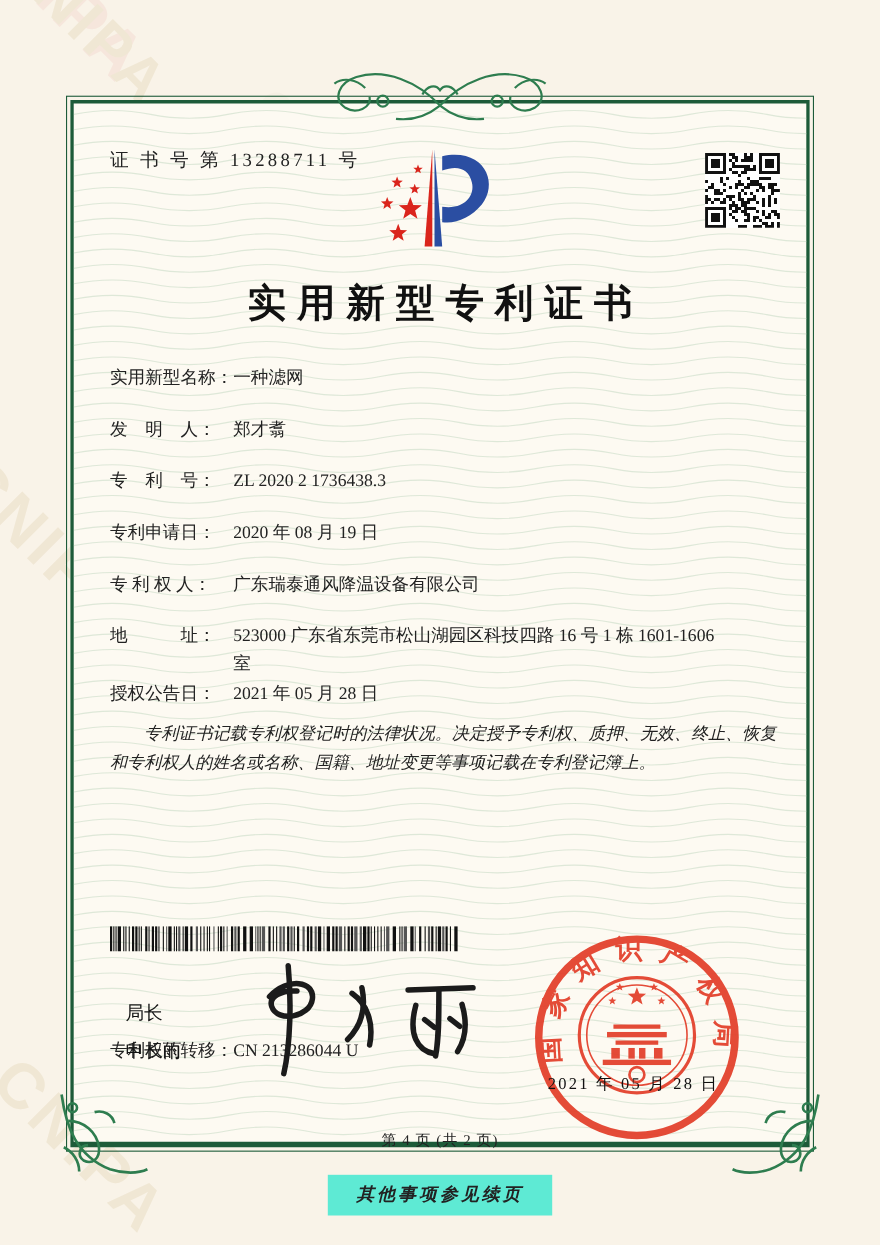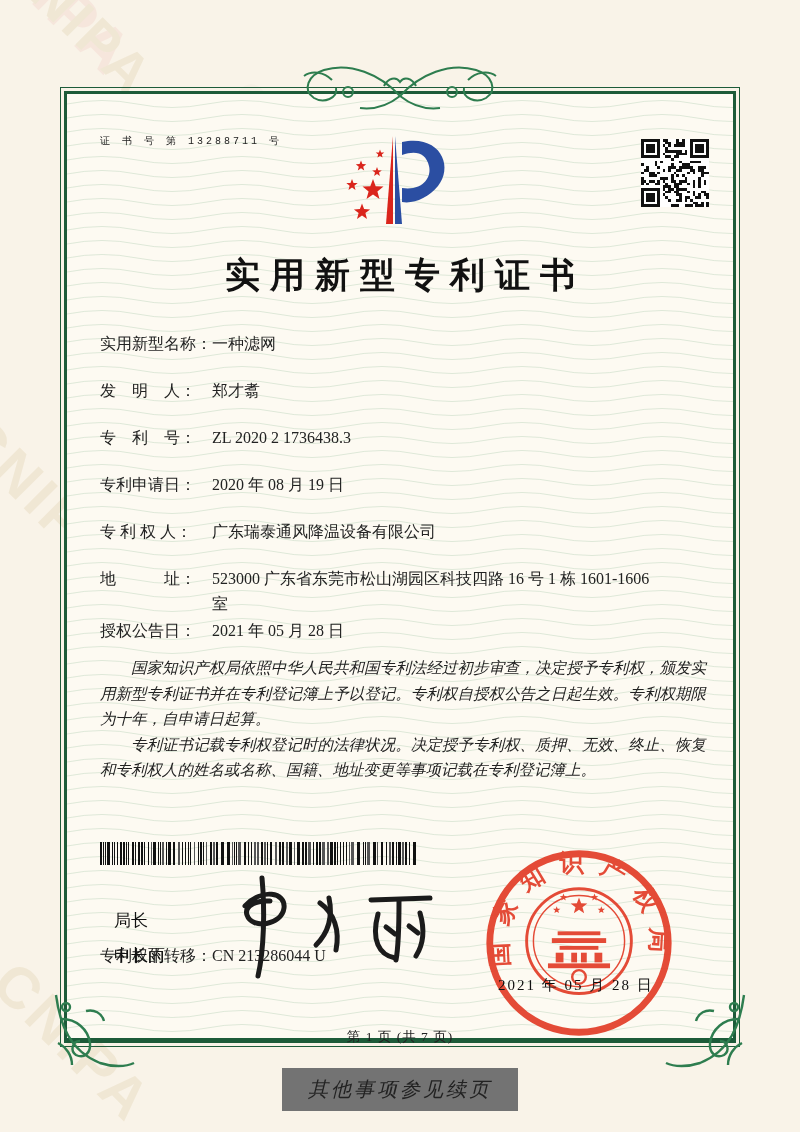--- a/index.html
+++ b/index.html
@@ -10,21 +10,21 @@
       transform:rotate(45deg);color:#f0e7d4;letter-spacing:4px;user-select:none;white-space:nowrap;}
   .wm.pink{color:#f6e6dc;}
   
   .frame{position:absolute;left:60px;top:87px;width:678px;height:958px;border:1px solid #1d5b39;}
   .frame-inner{position:absolute;left:3px;top:3px;right:3px;bottom:3px;border:3px solid #1d5b39;
                border-bottom-width:5px;background:#fdfaf2;}
   .waves{position:absolute;left:0;top:0;}
   
   .orn{position:absolute;}
   
-  .cert-no{position:absolute;left:100px;top:134px;font-size:10px;letter-spacing:3px;font-family:Liberation Mono, monospace;}
+  .cert-no{position:absolute;left:100px;top:134px;font-size:17px;letter-spacing:3px;}
   .logo{position:absolute;left:336px;top:124px;}
   .qr{position:absolute;left:641px;top:139px;width:68px;height:68px;background:#fff;}
   .title{position:absolute;left:0;right:0;top:252px;text-align:center;font-size:35px;font-weight:bold;
          letter-spacing:10px;text-indent:10px;color:#111;}
   .fields{position:absolute;left:100px;top:331px;width:570px;font-size:16px;}
   .frow{display:flex;margin-bottom:22px;line-height:25px;}
   .flabel{flex:0 0 112px;white-space:nowrap;}
   .fvalue{flex:1;}
   .grant{display:flex;line-height:25px;margin-top:2px;flex-direction:column;}
   .grant .g1{flex:0 0 325px;display:flex;}
@@ -32,22 +32,22 @@
   .paras{position:absolute;left:100px;top:655px;width:606px;font-size:15.5px;line-height:25.5px;
          text-align:justify;font-style:italic;}
   .paras p{margin:0;text-indent:2em;}
   .barcode{position:absolute;left:100px;top:842px;}
   .sig-labels{position:absolute;left:114px;top:903px;font-family:"Liberation Sans","DejaVu Sans",sans-serif;
               font-size:17px;line-height:35px;color:#111;}
   .signature{position:absolute;left:232px;top:870px;}
   .seal{position:absolute;left:482px;top:846px;}
   .seal-date{position:absolute;left:498px;top:976px;font-size:15px;letter-spacing:2px;color:#101010;z-index:5;}
   .page-num{position:absolute;left:0;right:0;top:1028px;text-align:center;font-size:13.5px;letter-spacing:1px;}
-  .footer-note{position:absolute;left:50%;transform:translateX(-50%);top:1068px;background:#737373;
-               padding:8px 26px;font-size:20px;font-style:italic;letter-spacing:3px;white-space:nowrap;}
+  .footer-note{position:absolute;left:50%;transform:translateX(-50%);top:1068px;background:#5eead4;
+               padding:8px 26px;font-size:16px;font-style:italic;letter-spacing:3px;white-space:nowrap;font-weight:bold;}
 </style>
 </head>
 <body>
 
 <div class="page">
 
   <div class="wm pink" style="left:-55px;top:-45px;font-size:62px;">CNIPA</div>
   <div class="wm" style="left:-18px;top:-14px;font-size:56px;">CNIPA</div>
   <div class="wm" style="left:215px;top:118px;font-size:46px;color:#f5efe3;">CNIPA</div>
   <div class="wm" style="left:478px;top:328px;font-size:50px;color:#f3ede0;">CNIPA</div>
@@ -328,21 +328,20 @@
         <span>2021 年 05 月 28 日</span>
       </span>
       <span class="g2">
         <span class="flabel">专利权的转移：</span>
         <span>CN 213286044 U</span>
       </span>
     </div>
   </div>
 
   <div class="paras">
-    <p>国家知识产权局依照中华人民共和国专利法经过初步审查，决定授予专利权，颁发实用新型专利证书并在专利登记簿上予以登记。专利权自授权公告之日起生效。专利权期限为十年，自申请日起算。</p>
     <p>专利证书记载专利权登记时的法律状况。决定授予专利权、质押、无效、终止、恢复和专利权人的姓名或名称、国籍、地址变更等事项记载在专利登记簿上。</p>
   </div>
 
   <svg class="barcode" id="barcode" width="320" height="23">
       <rect x="0" y="0" width="2" height="23" fill="#111"></rect>
       <rect x="3" y="0" width="1" height="23" fill="#111"></rect>
       <rect x="5" y="0" width="1" height="23" fill="#111"></rect>
       <rect x="7" y="0" width="3" height="23" fill="#111"></rect>
       <rect x="12" y="0" width="1" height="23" fill="#111"></rect>
       <rect x="14" y="0" width="1" height="23" fill="#111"></rect>
@@ -477,17 +476,17 @@
       <rect x="76" y="110" width="8" height="10"></rect>
         <rect x="92" y="110" width="6" height="10"></rect>
       <rect x="102" y="110" width="6" height="10"></rect>
         <rect x="116" y="110" width="8" height="10"></rect>
       <rect x="68" y="121" width="64" height="5"></rect>
     </g>
     <circle cx="100" cy="135" r="7" fill="none" stroke="#e23d28" stroke-width="2.5"></circle>
   </svg>
   <div class="seal-date">2021 年 05 月 28 日</div>
 
-  <div class="page-num">第 1 页 (共 7 页)</div>
+  <div class="page-num">第 4 页 (共 2 页)</div>
 
   <div class="footer-note">其他事项参见续页</div>
 
 </div>
 
 </body></html>

